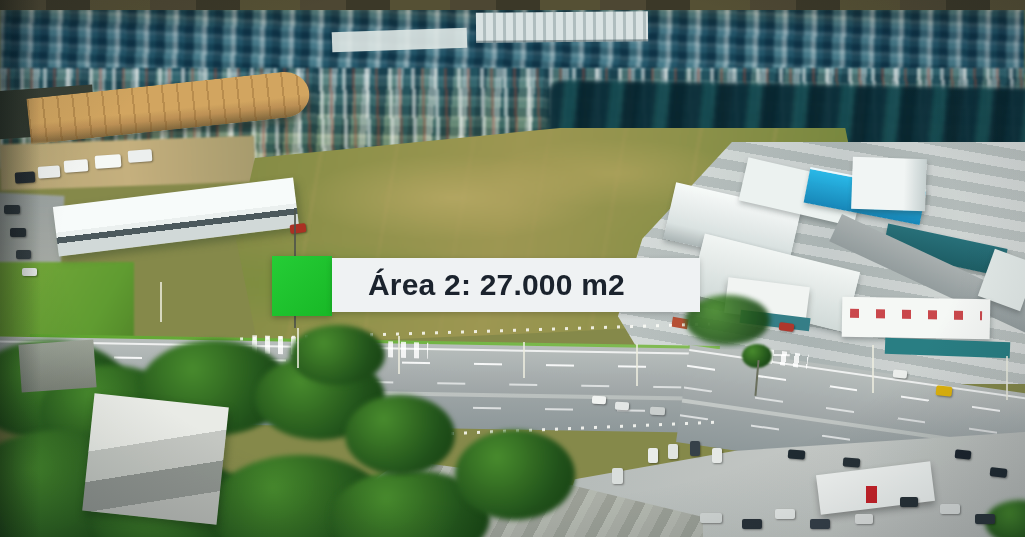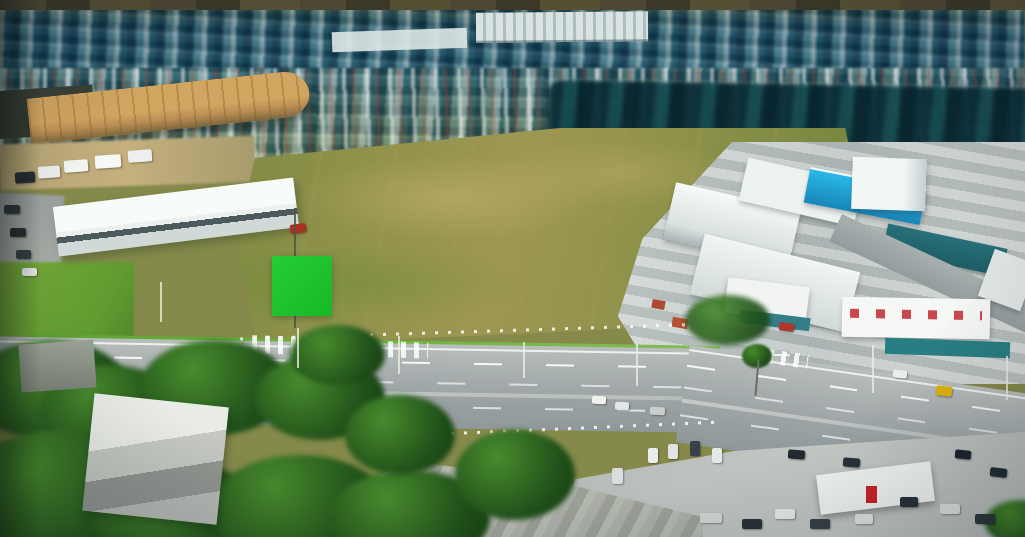--- a/index.html
+++ b/index.html
@@ -250,14 +250,17 @@
     <div class="car" style="left:855px;top:514px;width:18px;height:10px;background:#dfe2e0"></div>
     <div class="car" style="left:900px;top:497px;width:18px;height:10px;background:#2b343a"></div>
     <div class="car" style="left:940px;top:504px;width:20px;height:10px;background:#dce0de"></div>
     <div class="car" style="left:975px;top:514px;width:20px;height:10px;background:#30393f"></div>
 
     <div class="vignette"></div>
   </div>
 
   <div style="position:absolute;inset:0;pointer-events:none">
     <div class="label-swatch"></div>
+    <div class="label-bar">
+      <div class="label-text">Área 2: 27.000 m2</div>
+    </div>
   </div>
 </div>
 
 </body></html>

